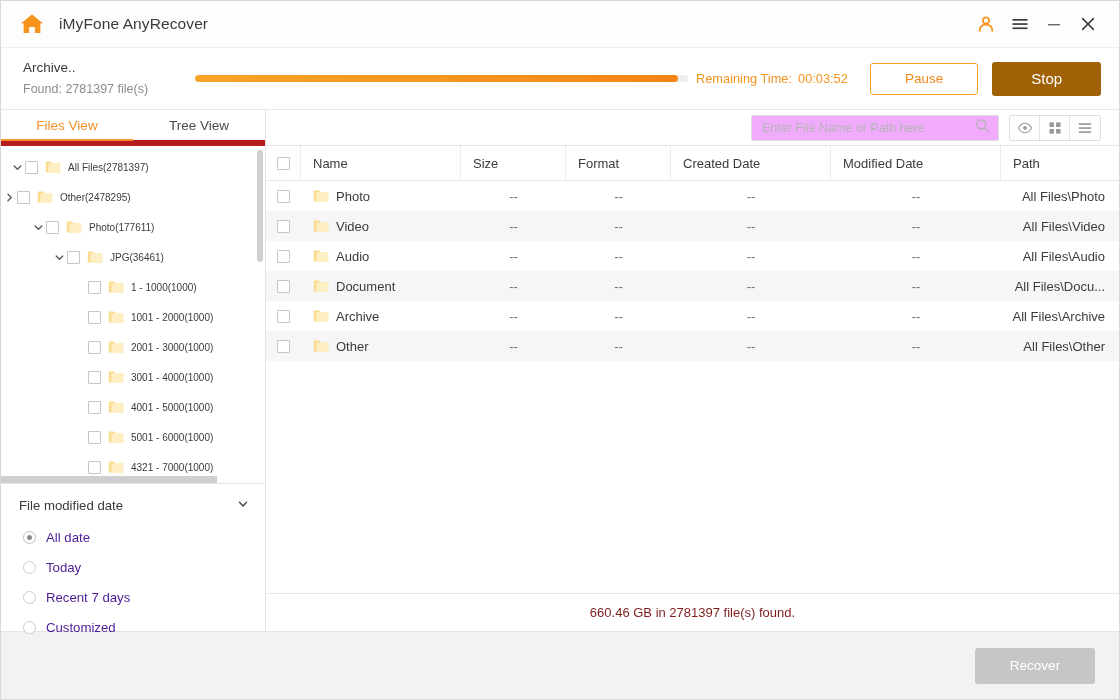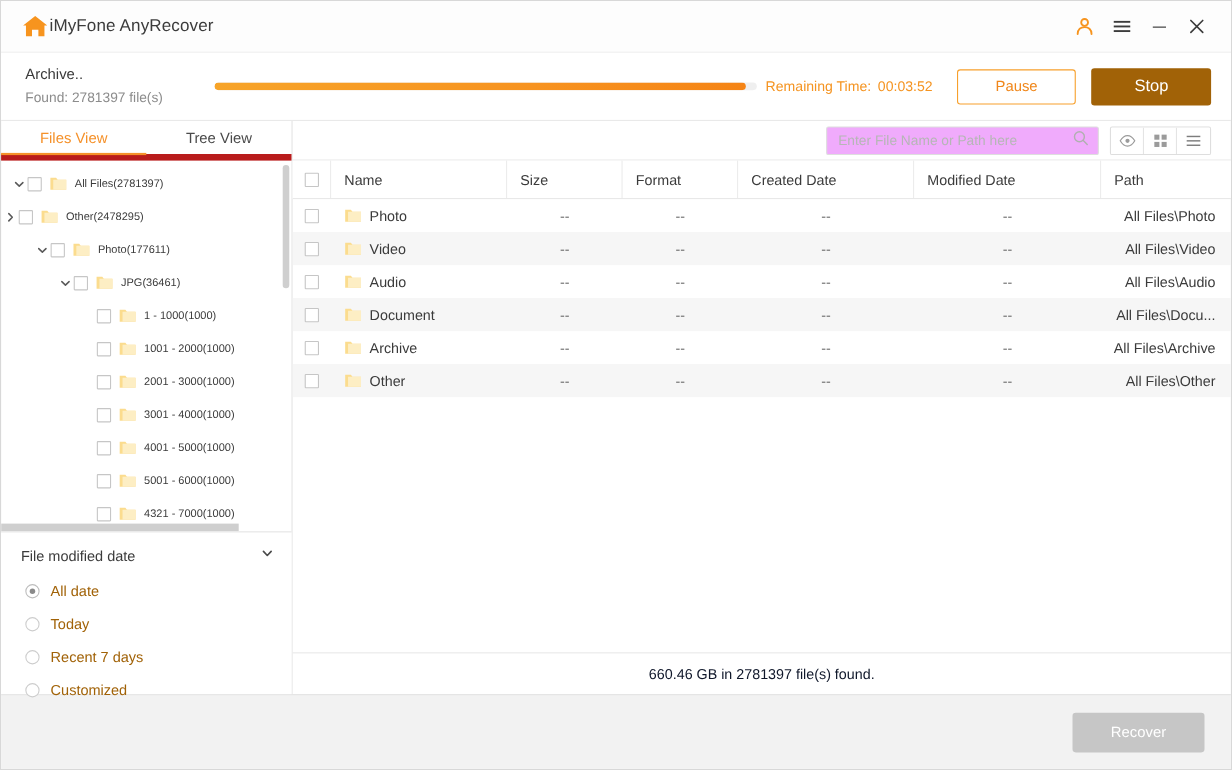--- a/index.html
+++ b/index.html
@@ -22,21 +22,21 @@
   .titlebar {
     height: 47px; flex: 0 0 47px;
     display: flex; align-items: center;
     background: #fdfdfd;
     border-bottom: 1px solid #ededed;
     padding: 0 14px 0 18px;
   }
   .home-icon { width: 26px; height: 26px; position: relative; flex: 0 0 26px; }
   .home-icon svg { display: block; }
   .app-title {
-    font-size: 15.5px; color: #3b3b3b; margin-left: 0;
+    font-size: 15.5px; color: #3b3b3b; margin-left: 14px;
     letter-spacing: .1px;
   }
   .titlebar-spacer { flex: 1 1 auto; }
   .win-btn {
     width: 34px; height: 34px;
     display: flex; align-items: center; justify-content: center;
     cursor: pointer;
   }
   .win-btn svg { display: block; }
 
@@ -128,21 +128,21 @@
   }
 
   .filterpanel { flex: 1 1 auto; min-height: 0; padding-top: 4px; background:#fff; }
   .filter-head {
     height: 34px; display: flex; align-items: center;
     padding: 0 16px 0 18px; cursor: pointer;
   }
   .filter-head-label { font-size: 13.2px; color: #3b3b3b; flex: 1 1 auto; }
   .radio-row {
     height: 30px; display: flex; align-items: center;
-    padding-left: 22px; cursor: pointer; font-size: 13.2px; color: #a16207;
+    padding-left: 22px; cursor: pointer; font-size: 13.2px; color: #4c1d95;
   }
   .radio {
     width: 13px; height: 13px; flex: 0 0 13px; border-radius: 50%;
     border: 1px solid #cdcdcd; background: #fff; margin-right: 10px;
     position: relative;
   }
   .radio.checked { border-color: #bdbdbd; }
   .radio.checked::after {
     content: ""; position: absolute; left: 3px; top: 3px;
     width: 5px; height: 5px; border-radius: 50%; background: #8a8a8a;
@@ -200,21 +200,21 @@
   .td-check { width: 35px; flex: 0 0 35px; justify-content: center; padding-left: 0; }
   .td-name { display: flex; align-items: center; }
   .td-dash { color: #6e6e6e; }
   .td-center { justify-content: center; padding-left: 0; }
   .td-path { justify-content: flex-end; padding-right: 14px; padding-left: 0; }
 
   .summary {
     height: 38px; flex: 0 0 38px;
     display: flex; align-items: center; justify-content: center;
     border-top: 1px solid #e8e8e8;
-    font-size: 13px; color: #0f172a;
+    font-size: 13px; color: #7f1d1d;
   }
 
   
   .footer {
     height: 68px; flex: 0 0 68px;
     background: #f2f2f2; border-top: 1px solid #e4e4e4;
     display: flex; align-items: center; justify-content: flex-end;
     padding-right: 24px;
   }
   .btn-recover {

